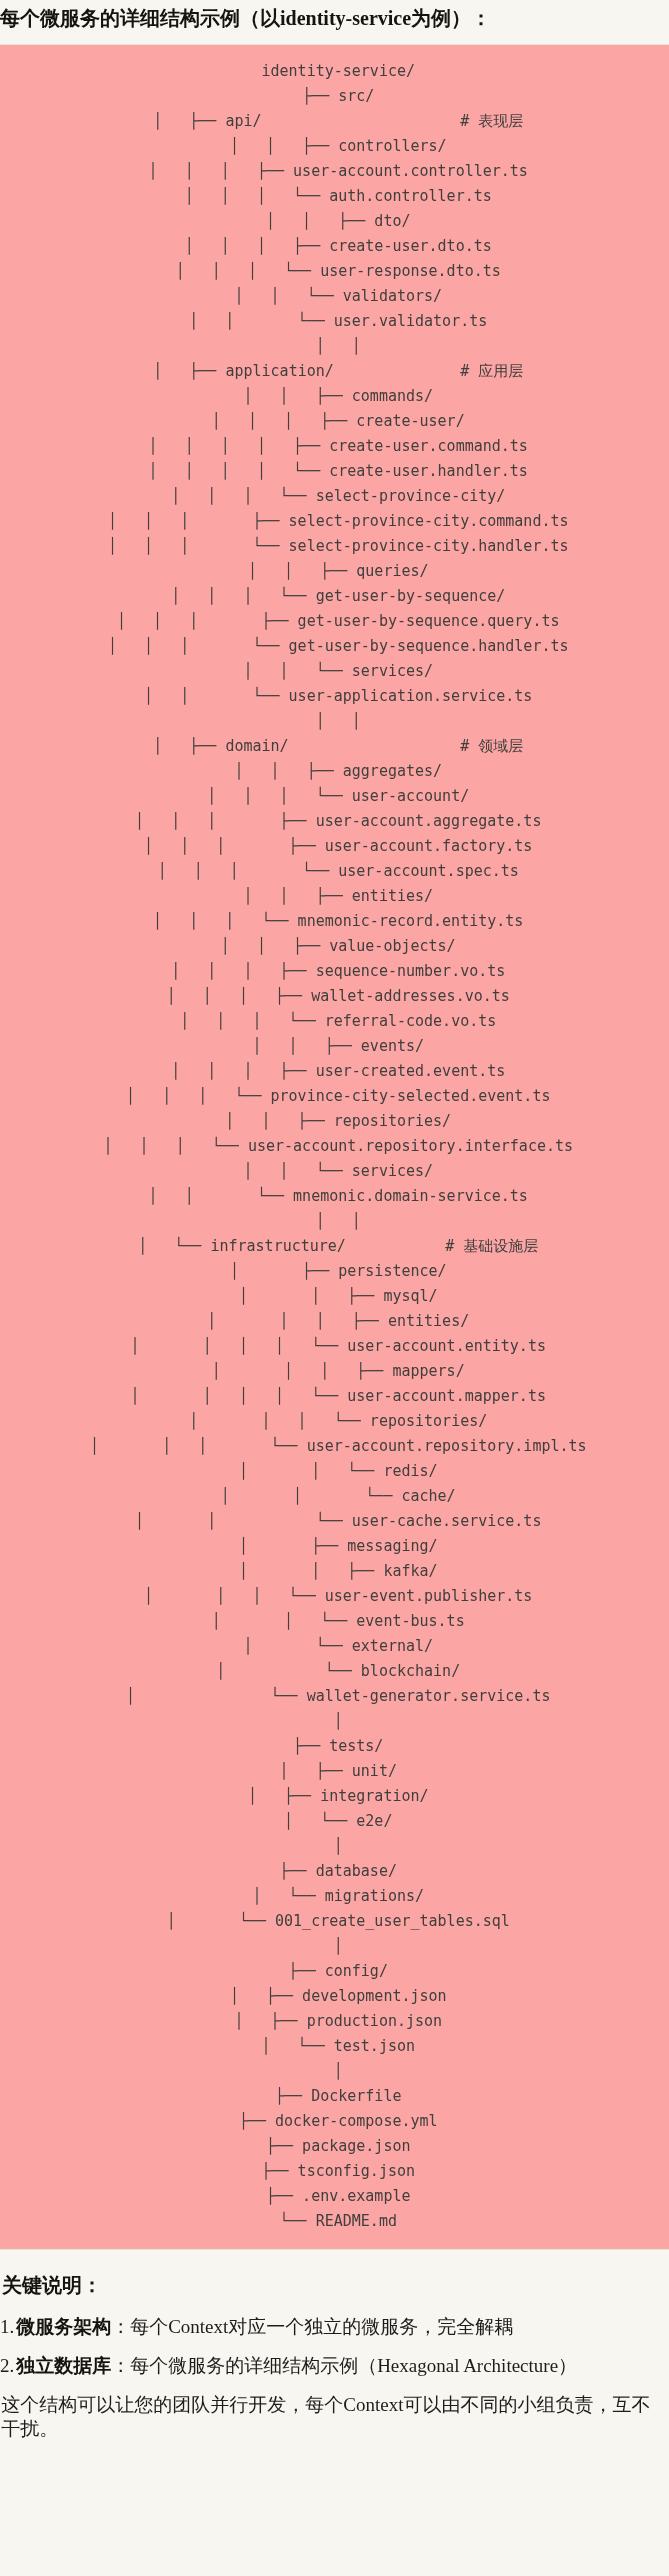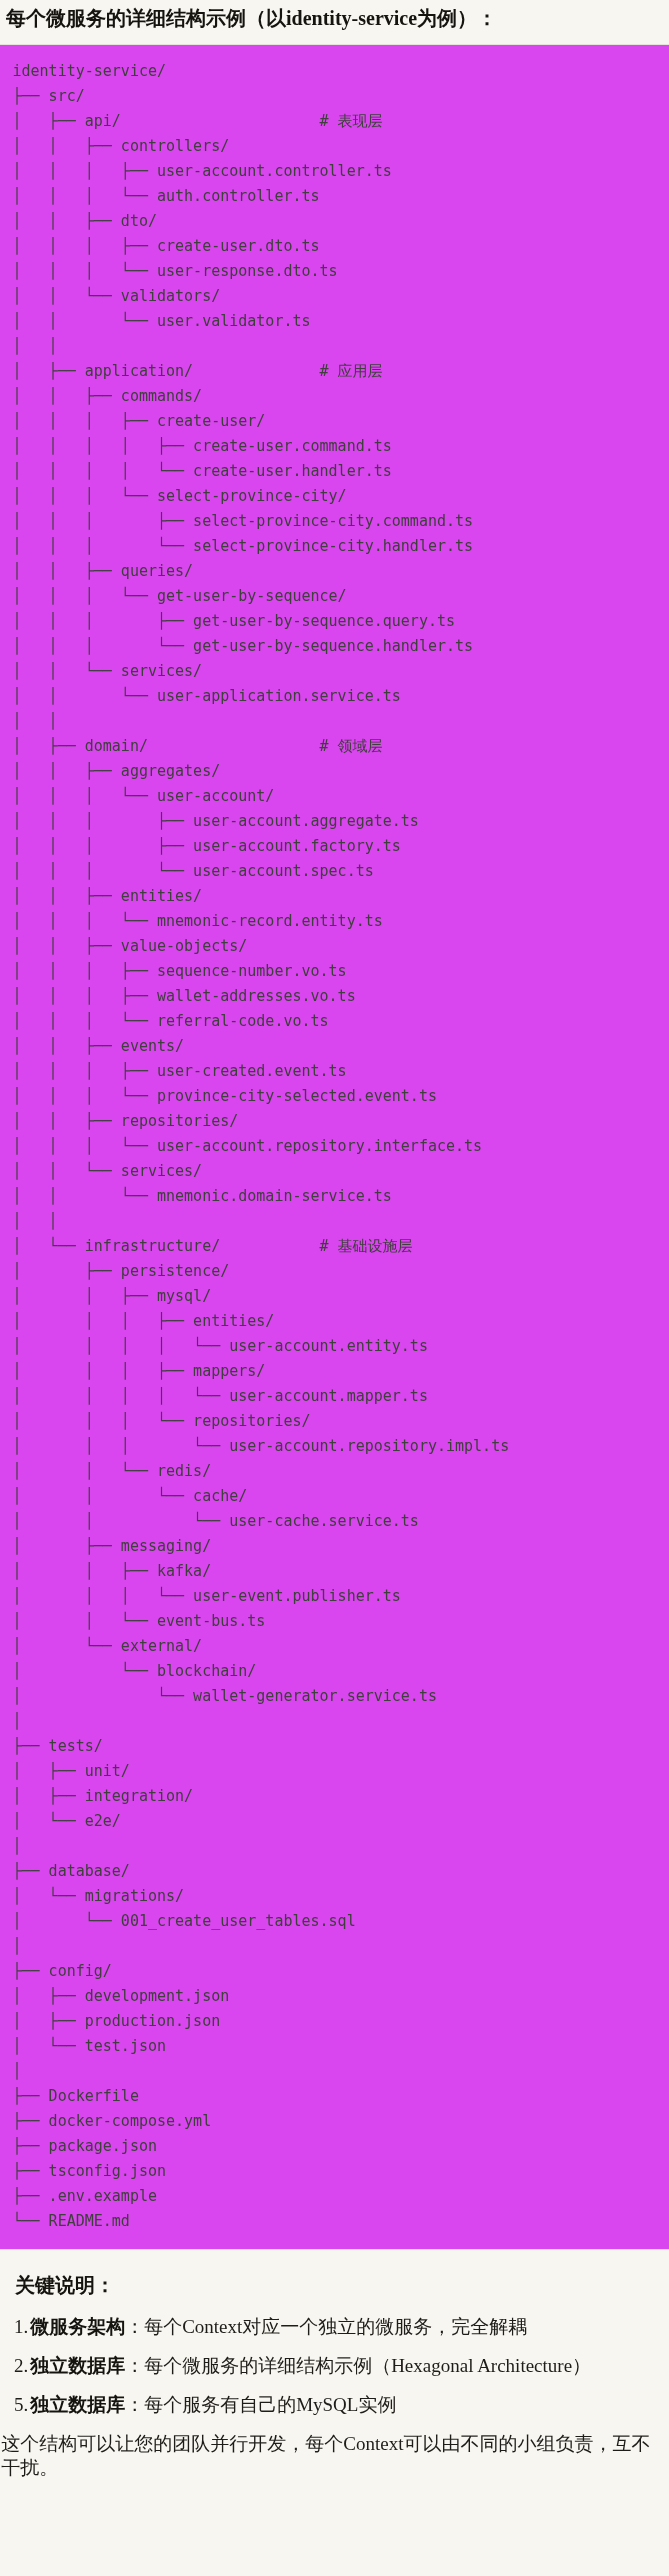--- a/index.html
+++ b/index.html
@@ -9,51 +9,52 @@
   body {
     width: 669px;
     height: 2576px;
     background: #f8f6f0;
     font-family: "Liberation Serif", serif;
     color: #1f1d1a;
     overflow: hidden;
   }
   .doc-title {
     margin: 0 6px 13px 0;
-    padding: 5px 5px 0 6px;
+    padding: 5px 5px 0 0;
     font-size: 20px;
     line-height: 26px;
     font-weight: 700;
     color: #15140f;
   }
   .code-block {
-    background: #d946ef;
+    background: #fca5a5;
     border-top: 0.6px solid #e5e3db;
     border-bottom: 0.6px solid #e5e3db;
     padding: 14.4px 5px 14.4px 12.5px;
+    text-align: center;
   }
   .code-block pre {
     margin: 0;
     font-family: "DejaVu Sans Mono", monospace;
     font-size: 15px;
     line-height: 25px;
     color: #3f3f3c;
     white-space: pre;
   }
   .notes-heading {
     margin: 22.5px 0 16.3px 0;
-    padding-left: 15px;
+    padding-left: 2px;
     font-size: 20px;
     line-height: 26px;
     font-weight: 700;
     color: #15140f;
   }
   .note-item {
     margin: 0 0 15px 0;
-    padding-left: 14px;
+    padding-left: 0;
     font-size: 19px;
     line-height: 24px;
   }
   .note-item .num {
     margin-right: 1.9px;
   }
   .note-item strong {
     font-weight: 700;
     color: #15140f;
   }
@@ -157,17 +158,16 @@
 ├── tsconfig.json
 ├── .env.example
 └── README.md</pre>
 </div>
 
 <h2 class="notes-heading">关键说明：</h2>
 
 <div class="notes-list">
   <div class="note-item"><span class="num">1.</span><strong>微服务架构</strong><span>：每个Context对应一个独立的微服务，完全解耦</span></div>
   <div class="note-item"><span class="num">2.</span><strong>独立数据库</strong><span>：每个微服务的详细结构示例（Hexagonal Architecture）</span></div>
-  <div class="note-item"><span class="num">5.</span><strong>独立数据库</strong><span>：每个服务有自己的MySQL实例</span></div>
 </div>
 
 <p class="closing">这个结构可以让您的团队并行开发，每个Context可以由不同的小组负责，互不干扰。</p>
 
 
 </body></html>

